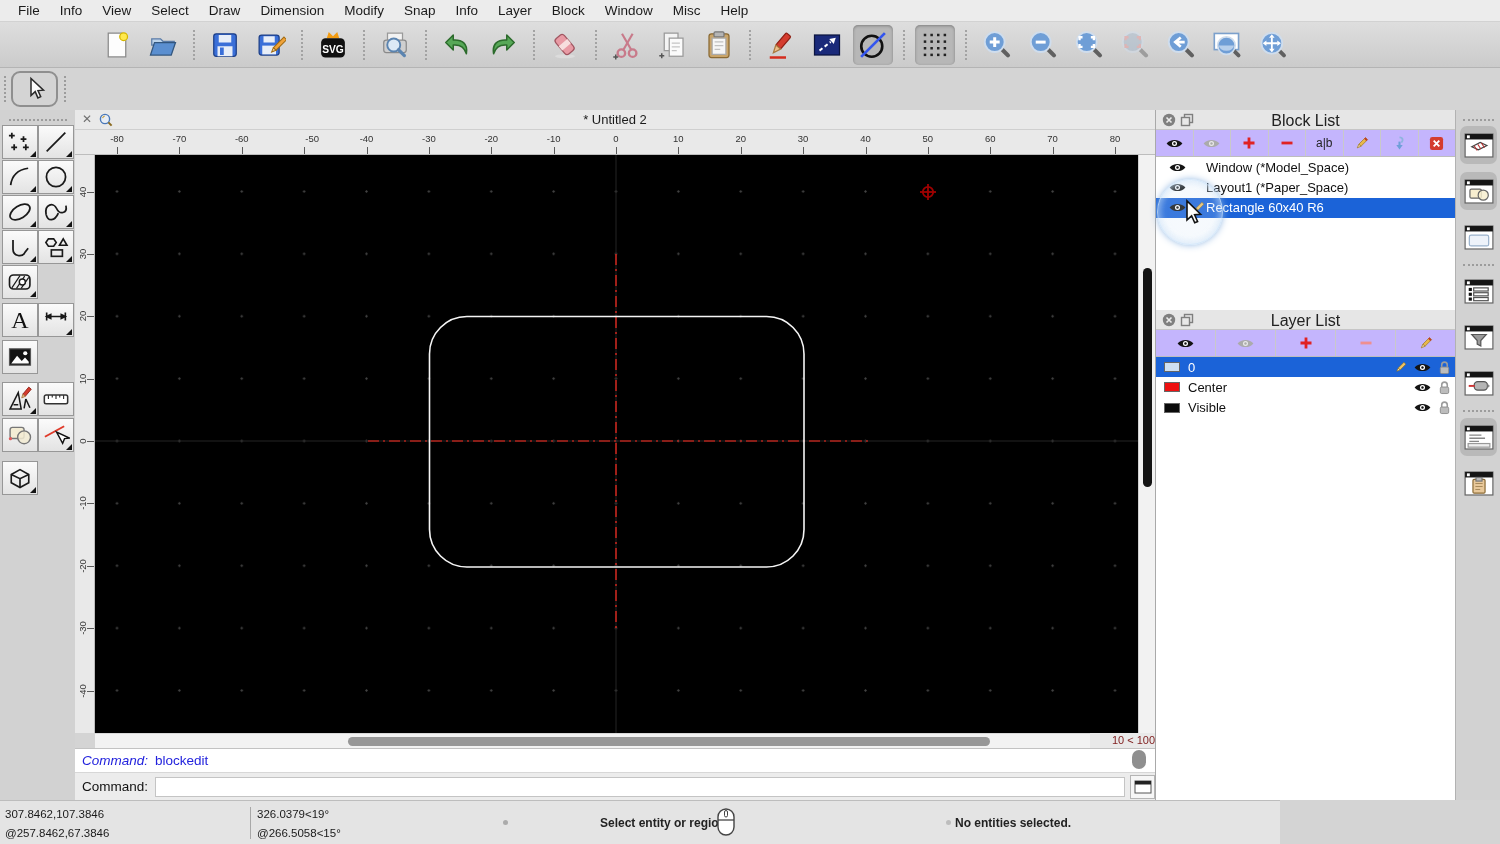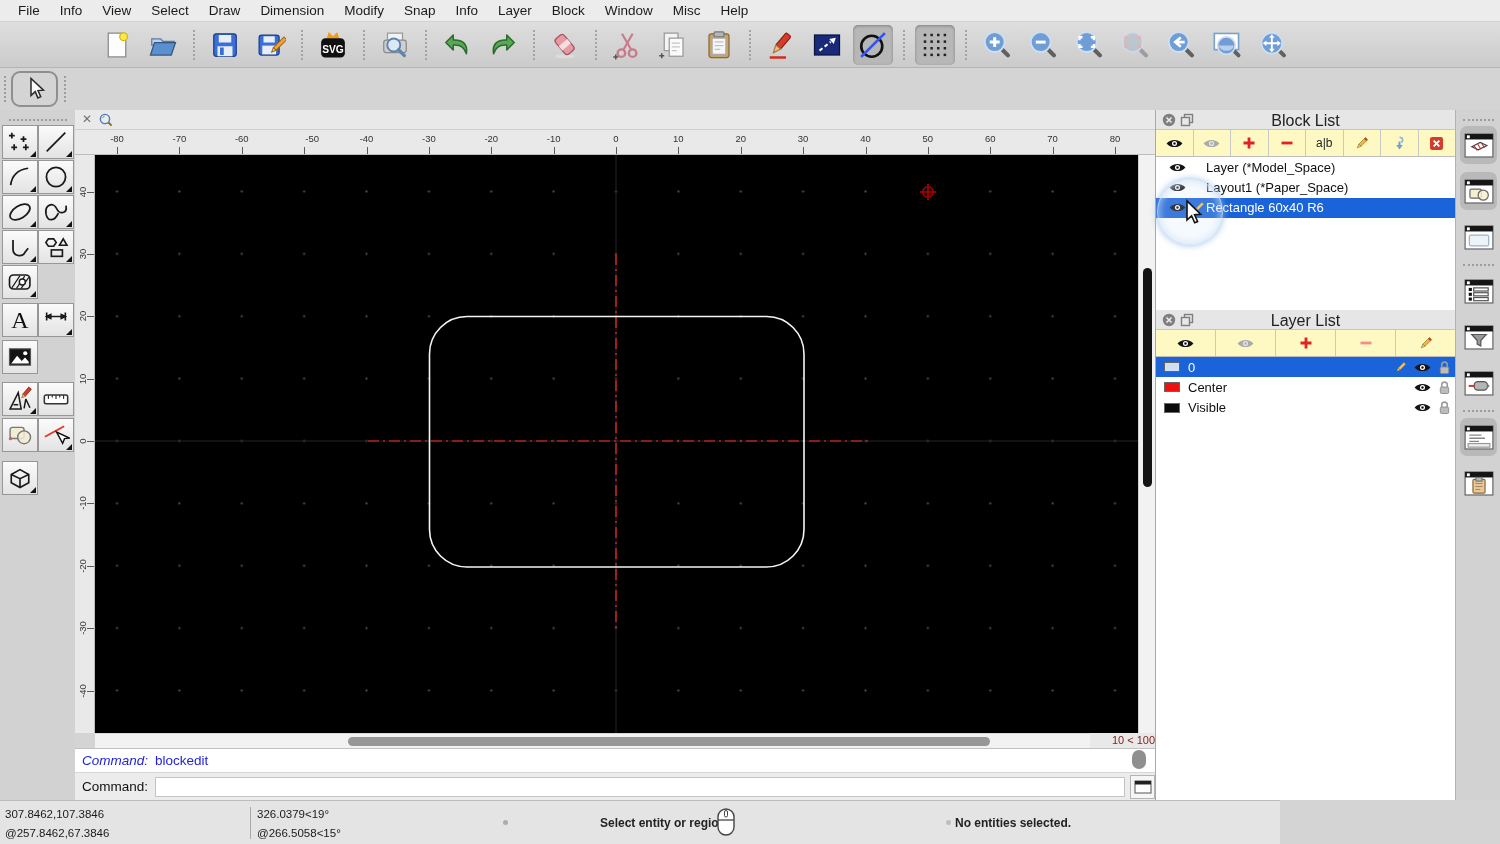--- a/index.html
+++ b/index.html
@@ -54,21 +54,21 @@
   .hthumb{position:absolute;left:253px;top:3px;width:642px;height:9px;background:#979797;border-radius:5px}
   .grid-label{position:absolute;left:1090px;top:733px;width:65px;height:15px;background:#e9e9e9;font-size:11px;color:#7f1d1d;text-align:right;padding-right:0;line-height:15px}
   .corner{position:absolute;left:75px;top:130px;width:20px;height:25px;background:#e9e9e9}
 
   
   .rightcol{position:absolute;left:1155px;top:110px;width:300px;height:690px;background:#fff;border-left:1px solid #a9a9a9}
   .panel-header{position:relative;height:20px;background:#e6e6e6;border-bottom:1px solid #c6c6c6}
   .panel-title{position:absolute;left:0;right:0;top:2px;text-align:center;font-size:16px;color:#222}
   .ph-close{position:absolute;left:6px;top:3px}
   .ph-restore{position:absolute;left:24px;top:3px}
-  .ptool{display:flex;height:27px;background:#fef9c3;border-bottom:1px solid #bdbdbd}
+  .ptool{display:flex;height:27px;background:#c4b5fd;border-bottom:1px solid #bdbdbd}
   .ptool .cell{flex:1;border-right:1px solid #c9c9c9;display:flex;align-items:center;justify-content:center;font-size:12px;color:#222}
   .ptool .cell:last-child{border-right:none}
   .lrow{height:20.3px;display:flex;align-items:center;font-size:13px;color:#101010}
   .lrow.sel{background:#1b63d8;color:#fff}
   .icell{width:26px;margin-left:8px;display:flex;justify-content:center;flex:0 0 auto}
   .pcell{width:16px;display:flex;justify-content:center;flex:0 0 auto}
   .swatch{width:16px;height:10px;margin-left:8px;border:1px solid #666;flex:0 0 auto}
   .lname{margin-left:8px}
   .rspace{flex:1}
   .ric{width:22px;display:flex;justify-content:center;flex:0 0 auto}
@@ -461,20 +461,21 @@
       </div>
     </div>
 
   <div class="tabbar">
     <span class="tab-close">✕</span>
     <span class="tab-icon"><svg width="14" height="14" viewBox="0 0 14 14">
           <circle cx="6" cy="6" r="4.6" fill="#e8eef6" stroke="#4a78b8" stroke-width="1.4"></circle>
           <line x1="9.4" y1="9.4" x2="12.6" y2="12.6" stroke="#8a6a20" stroke-width="2"></line>
           <path d="M3.6 5.2 a3 3 0 0 1 2.2-2.2" stroke="#c89a30" fill="none" stroke-width="1.2"></path>
         </svg></span>
+    <span class="tab-title">* Untitled 2</span>
   </div>
 
   <div class="corner"></div>
   <div class="hruler" id="hruler">
       <div class="htick" style="left: 42px;"></div>
       <div class="hlabel" style="left: 42px;">-80</div>
       <div class="htick" style="left: 104.375px;"></div>
       <div class="hlabel" style="left: 104.375px;">-70</div>
       <div class="htick" style="left: 166.75px;"></div>
       <div class="hlabel" style="left: 166.75px; text-align: center;">-60</div>
@@ -618,21 +619,21 @@
       <div id="blockRows">
           <div class="lrow">
             <span class="icell">
               <svg width="19" height="13" viewBox="0 0 20 14">
                 <path d="M1.5 7 C5 1.8 15 1.8 18.5 7 C15 12.2 5 12.2 1.5 7z" fill="#141414"></path>
                 <circle cx="10" cy="7" r="2.7" fill="#fff"></circle>
                 <circle cx="10" cy="7" r="1.3" fill="#141414"></circle>
               </svg>
             </span>
             <span class="pcell"></span>
-            <span>Layer (*Model_Space)</span>
+            <span>Window (*Model_Space)</span>
           </div>
           <div class="lrow">
             <span class="icell">
               <svg width="19" height="13" viewBox="0 0 20 14">
                 <path d="M1.5 7 C5 1.8 15 1.8 18.5 7 C15 12.2 5 12.2 1.5 7z" fill="#141414"></path>
                 <circle cx="10" cy="7" r="2.7" fill="#fff"></circle>
                 <circle cx="10" cy="7" r="1.3" fill="#141414"></circle>
               </svg>
             </span>
             <span class="pcell"></span>

